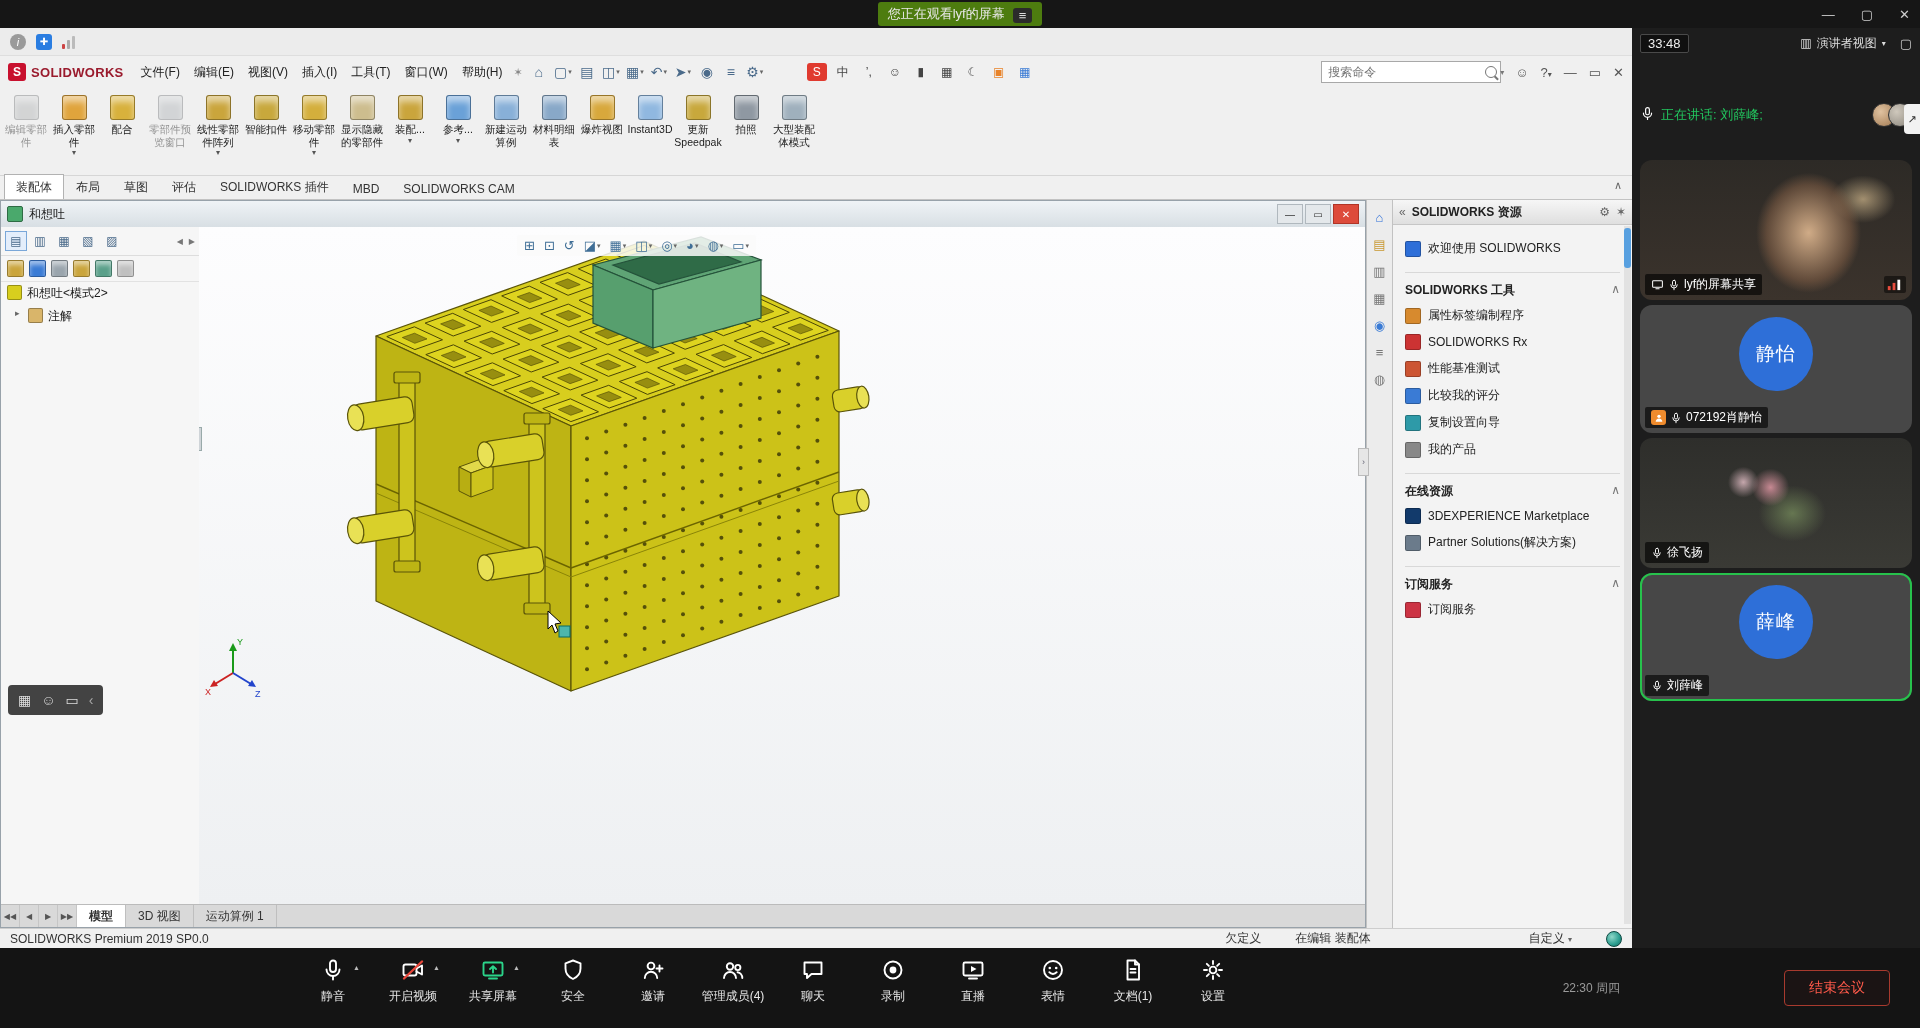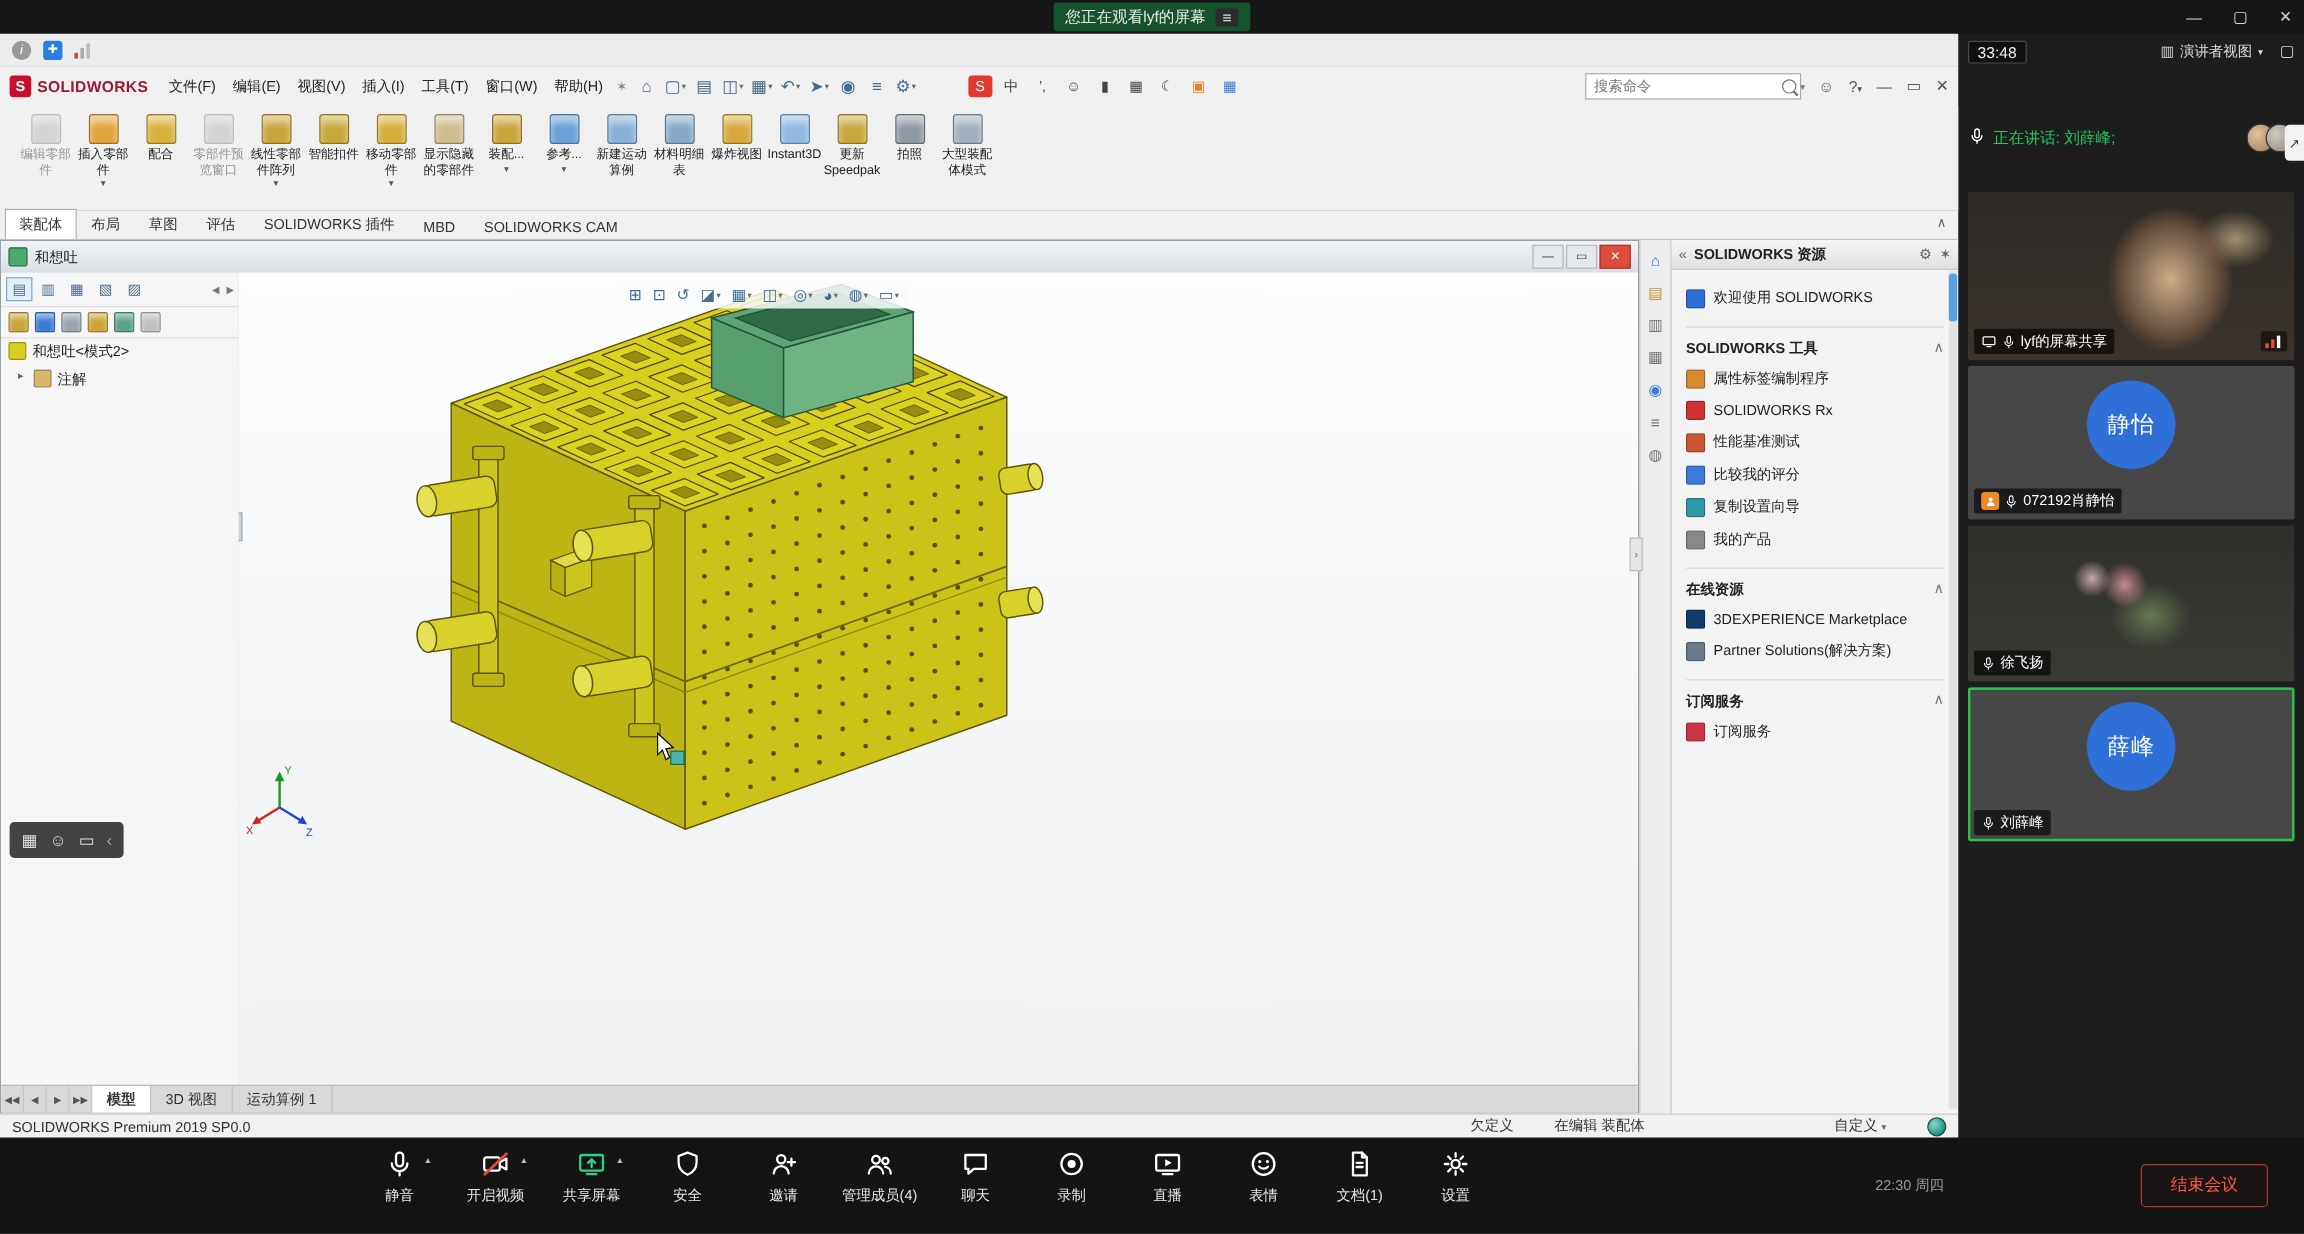--- a/index.html
+++ b/index.html
@@ -1,19 +1,19 @@
 <!DOCTYPE html>
 <html><head>
 <meta charset="utf-8">
 <style>
   html,body{margin:0;padding:0;width:1920px;height:1028px;overflow:hidden;background:#141414;
     font-family:"Liberation Sans","DejaVu Sans",sans-serif;position:relative;-webkit-font-smoothing:antialiased}
   
   #topbar{position:absolute;left:0;top:0;width:1920px;height:28px;background:#161616;display:flex;align-items:center;justify-content:center;z-index:60}
-  #titlewrap{display:flex;align-items:center;gap:8px;background:#14532d;padding:3px 10px;border-radius:3px}
+  #titlewrap{display:flex;align-items:flex-end;gap:8px;background:#4d7c0f;padding:3px 10px;border-radius:3px}
   #sharetitle{color:#e8e8e8;font-size:13px}
   #titlemenu{color:#ddd;font-size:13px;background:#2b2b2b;border-radius:3px;padding:0 6px;cursor:pointer}
   #winctl{position:absolute;right:10px;top:0;height:28px;display:flex;align-items:center;gap:26px}
   .wbtn{color:#cfcfcf;font-size:13px;cursor:pointer}
   
   #sw{position:absolute;left:0;top:28px;width:1632px;height:920px;background:#f0f0f0}
   #sharebar{position:absolute;left:0;top:0;width:100%;height:28px;background:#ececec;border-bottom:1px solid #dedede;display:flex;align-items:center;gap:10px;padding-left:10px;box-sizing:border-box}
   .infoc{width:16px;height:16px;border-radius:50%;background:#9a9a9a;color:#fff;font-size:11px;display:flex;align-items:center;justify-content:center;font-style:italic}
   .bluechip{width:16px;height:16px;border-radius:3px;background:#2a7de1;color:#fff;font-size:10px;display:flex;align-items:center;justify-content:center}
   .volbars{display:flex;align-items:flex-end;gap:2px;height:14px}
@@ -29,21 +29,21 @@
   .tbi .car{font-size:7px;color:#666;margin-left:1px}
   #ime{display:flex;align-items:center;gap:6px;margin-left:40px}
   .imei{min-width:16px;height:18px;display:flex;align-items:center;justify-content:center;font-size:12px;color:#444;border-radius:3px;padding:0 2px}
   #searchwrap{margin-left:auto;display:flex;align-items:center;background:#fff;border:1px solid #a8a8a8;height:20px;width:170px;padding:0 4px}
   #searchwrap input{border:none;outline:none;flex:1;font-size:12px;color:#333;font-family:inherit;background:transparent}
   .mag{width:10px;height:10px;border:1.6px solid #777;border-radius:50%;position:relative;flex:none}
   .mag::after{content:"";position:absolute;width:5px;height:1.6px;background:#777;transform:rotate(45deg);left:8px;top:10px}
   #acctrow{display:flex;align-items:center;gap:12px;margin-left:14px;color:#555}
   #acctrow .g{font-size:13px;cursor:pointer}
   
-  #ribbon{position:absolute;left:12px;top:60px;width:100%;height:88px;background:#f0f0f0;border-bottom:1px solid #d6d6d6;display:flex;align-items:flex-start;padding:4px 2px 0 2px;box-sizing:border-box}
+  #ribbon{position:absolute;left:0;top:60px;width:100%;height:88px;background:#f0f0f0;border-bottom:1px solid #d6d6d6;display:flex;align-items:flex-start;padding:4px 2px 0 2px;box-sizing:border-box}
   .rbtn{display:flex;flex-direction:column;align-items:center;width:46px;padding:3px 1px;font-size:10.5px;color:#1c1c1c;text-align:center;line-height:1.2;cursor:pointer}
   .rbtn .chip{width:23px;height:23px;border-radius:3px;border:1px solid rgba(0,0,0,.30);box-shadow:inset 0 6px 6px rgba(255,255,255,.55);margin-bottom:3px}
   .rbtn .car{font-size:8px;color:#555}
   .rbtn.dis{opacity:.45;filter:grayscale(.8)}
   
   #tabrow{position:absolute;left:0;top:148px;width:100%;height:24px;background:#f0f0f0;border-bottom:1px solid #c2c2c2;display:flex;align-items:flex-end;padding-left:4px;box-sizing:border-box}
   .swtab{font-size:12px;color:#333;padding:4px 11px 3px;border:1px solid transparent;border-bottom:none;cursor:pointer;white-space:nowrap}
   .swtab.active{background:#fff;border-color:#b2b2b2}
   #tabchev{position:absolute;right:10px;top:3px;color:#666;font-size:11px}
   
@@ -102,21 +102,21 @@
   
   #rpanel{position:absolute;left:1632px;top:28px;width:288px;height:920px;background:#1d1d1d;z-index:20}
   #prow{position:absolute;left:0;top:0;width:100%;height:30px;display:flex;align-items:center;padding:0 8px;box-sizing:border-box;gap:8px}
   #ptime{color:#eee;font-size:13px;border:1px solid #4a4a4a;background:#101010;padding:1px 7px;border-radius:2px}
   #pview{margin-left:auto;display:flex;align-items:center;gap:5px;color:#ddd;font-size:12px;cursor:pointer}
   #pfull{color:#ccc;font-size:13px;margin-left:6px;cursor:pointer}
   #pbanner{position:absolute;left:8px;top:74px;right:8px;height:26px;display:flex;align-items:center;gap:6px;color:#22c55e;font-size:13px}
   .bav{width:22px;height:22px;border-radius:50%;border:1px solid #333}
   #poptab{position:absolute;right:0;top:76px;width:16px;height:30px;background:#f2f2f2;border-radius:4px 0 0 4px;display:flex;align-items:center;justify-content:center;color:#333;font-size:11px;cursor:pointer}
   #tiles{position:absolute;left:8px;top:132px;width:272px;display:flex;flex-direction:column;gap:5px}
-  .tile{position:relative;height:128px;background:#474747;border-radius:2px;overflow:hidden}
+  .tile{position:relative;height:128px;background:#474747;border-radius:12px;overflow:hidden}
   .tile.active{outline:2px solid #27c24c;outline-offset:-2px}
   .tile.photo1{height:140px;background:#35302c;background-image:radial-gradient(70px 80px at 62% 52%,rgba(216,178,140,.95),rgba(130,95,70,.55) 60%,rgba(0,0,0,0) 75%),radial-gradient(46px 34px at 82% 28%,rgba(255,224,170,.55),rgba(0,0,0,0) 70%),linear-gradient(#2d2a26,#3b332c)}
   .tile.photo2{height:130px;background:#33332f;background-image:radial-gradient(26px 26px at 48% 38%,rgba(224,152,164,.85),rgba(0,0,0,0) 72%),radial-gradient(48px 40px at 56% 58%,rgba(118,140,92,.75),rgba(0,0,0,0) 70%),radial-gradient(22px 22px at 38% 34%,rgba(234,196,204,.8),rgba(0,0,0,0) 70%),linear-gradient(#2e2e2b,#3a3a35)}
   .avatar{position:absolute;left:50%;top:12px;transform:translateX(-50%);width:74px;height:74px;border-radius:50%;background:#2e6fd8;color:#fff;font-size:19px;display:flex;align-items:center;justify-content:center;letter-spacing:1px}
   .plabel{position:absolute;left:5px;bottom:5px;display:flex;align-items:center;gap:4px;background:rgba(0,0,0,.62);border-radius:2px;padding:2px 6px;color:#fff;font-size:12px;max-width:85%}
   .plabel .lic{display:flex;align-items:center}
   .badge{width:15px;height:15px;border-radius:3px;background:#ef8b2d;display:flex;align-items:center;justify-content:center}
   .sig{position:absolute;right:6px;bottom:7px;display:flex;align-items:center;background:rgba(0,0,0,.5);border-radius:2px;padding:2px 3px}
   
   #botbar{position:absolute;left:0;top:948px;width:1920px;height:80px;background:#141414;z-index:50}

